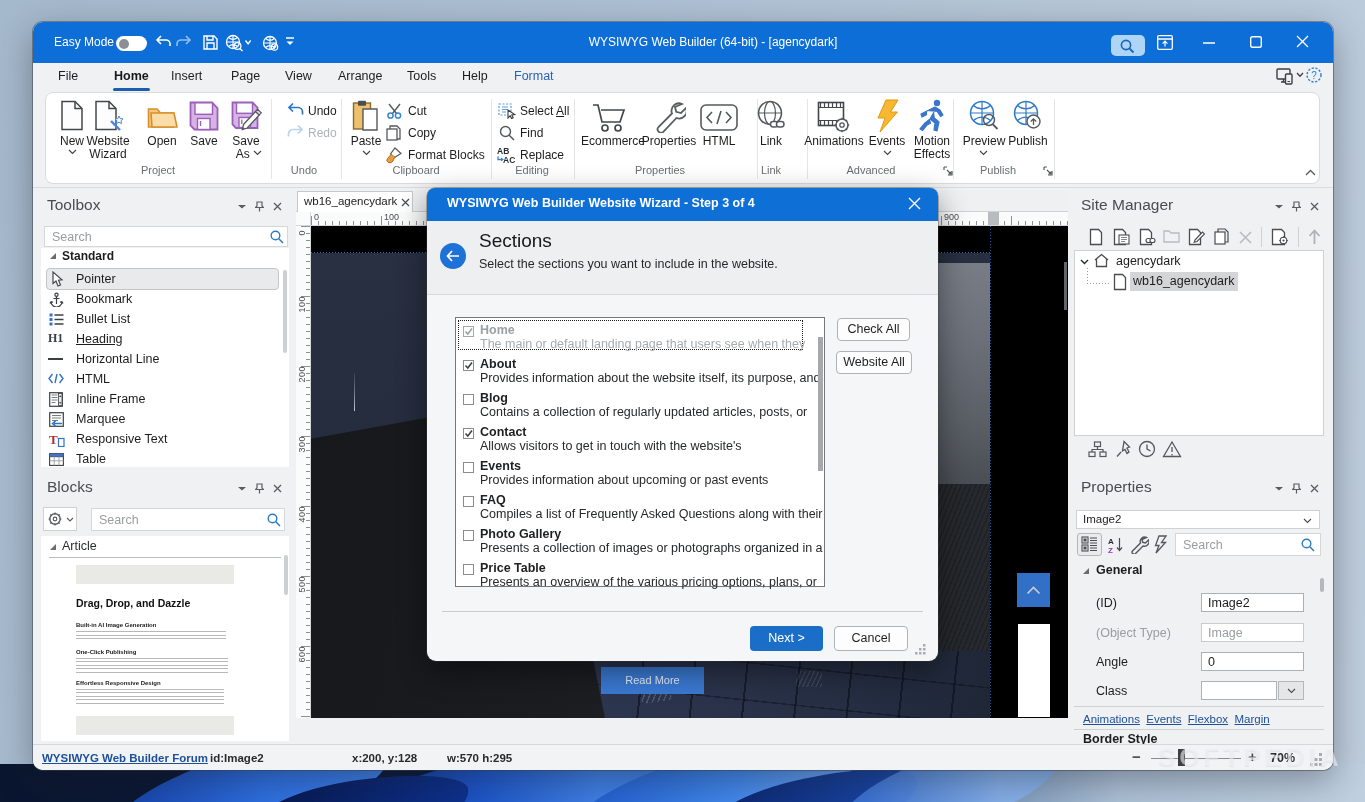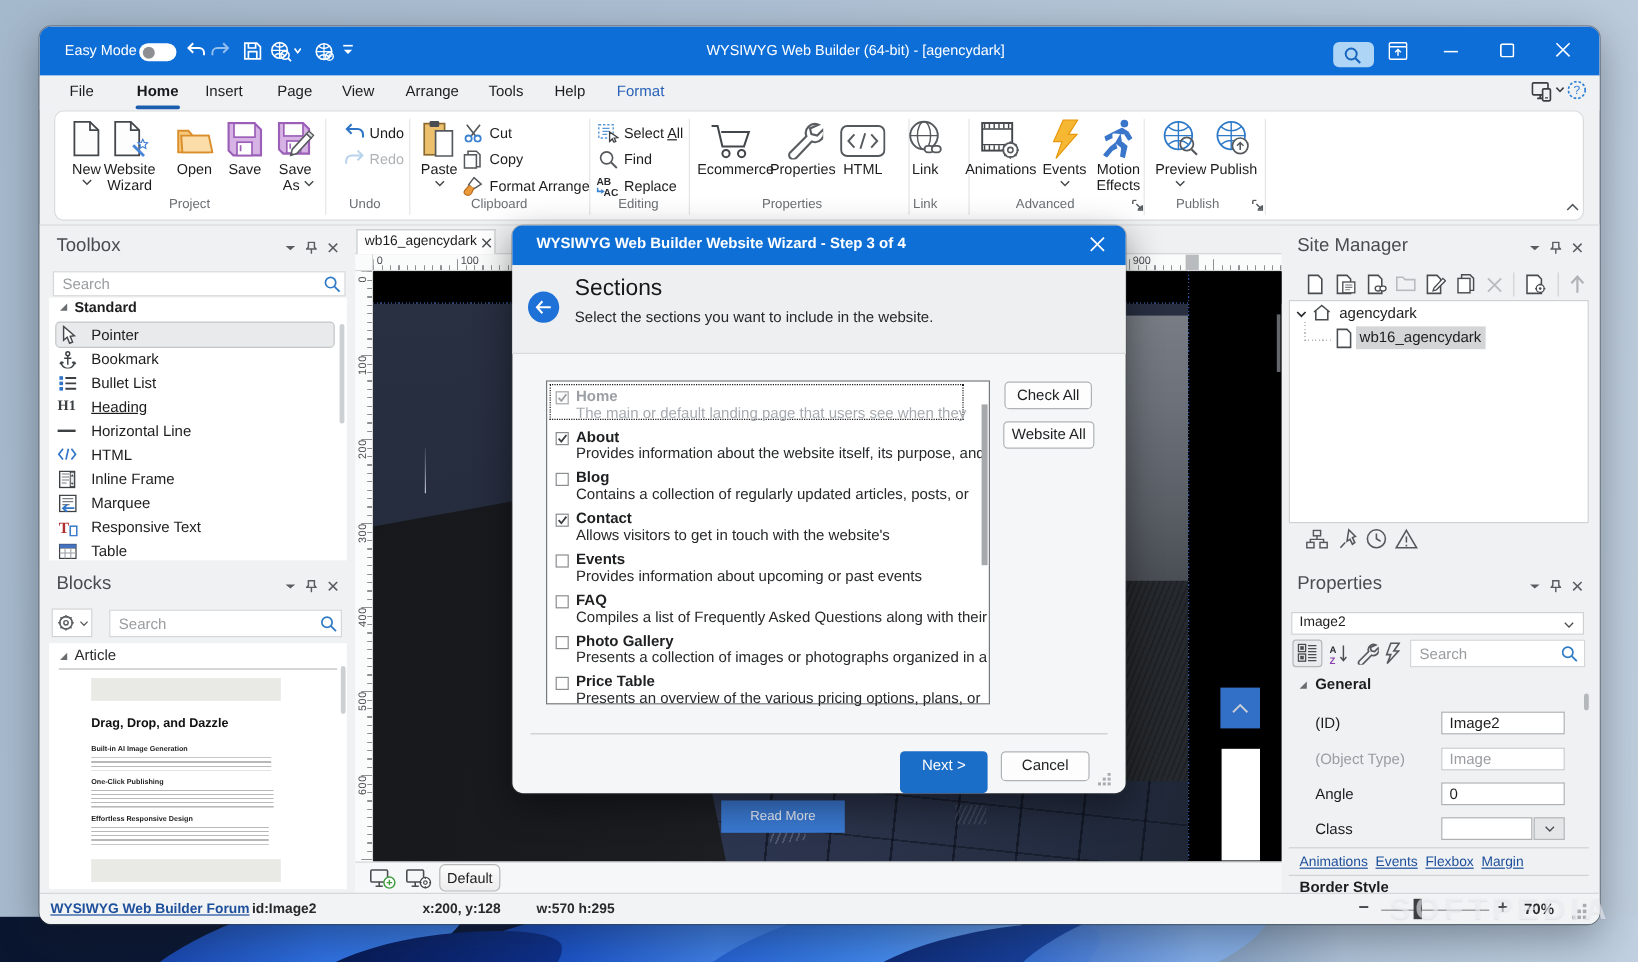--- a/index.html
+++ b/index.html
@@ -214,21 +214,21 @@
       <div class="slabel" style="left:362px; top:11px;">Cut</div>
       <svg class="abs" style="left:340px; top:32px;" width="16" height="16" viewBox="0 0 16 16">
         <rect x="1" y="4" width="10" height="11" fill="#fff" stroke="#55595d" stroke-width="1.3"></rect>
         <path d="M4 4 V1 h7 l3 3 v10 h-3" fill="none" stroke="#55595d" stroke-width="1.3"></path>
       </svg>
       <div class="slabel" style="left:362px; top:33px;">Copy</div>
       <svg class="abs" style="left:339px; top:54px;" width="18" height="17" viewBox="0 0 18 17">
         <path d="M10 1 l6 5.5 -6.5 4 -4-3.5z" fill="#fff" stroke="#55595d" stroke-width="1.2"></path>
         <path d="M6 7.5 L2.5 11.5 q-2 2.5 1 4 q3 1 4.5-1.5 l2-4.5" fill="#eb9a3c" stroke="#b56a1e" stroke-width="1"></path>
       </svg>
-      <div class="slabel" style="left:362px; top:55px;">Format Arrange</div>
+      <div class="slabel" style="left:362px; top:55px;">Format Blocks</div>
       <div class="glabel" style="left:330px; width:80px;">Clipboard</div>
       <div class="gsep" style="left:445px;"></div>
 
       <svg class="abs" style="left:452px; top:10px;" width="18" height="16" viewBox="0 0 18 16">
         <rect x="1" y="1" width="12" height="11" fill="none" stroke="#5b9bd5" stroke-width="1.2" stroke-dasharray="2 1.5"></rect>
         <path d="M4 4 h6 M4 6.5 h6 M4 9 h4" stroke="#5b9bd5" stroke-width="1"></path>
         <path d="M10 7 l0 8 2.2-2.2 1.4 2.8 1.6-.8 -1.4-2.8 3-.4z" fill="#fff" stroke="#3c3f42" stroke-width="1.1"></path>
       </svg>
       <div class="slabel" style="left:474px; top:11px;">Select <u>A</u>ll</div>
       <svg class="abs" style="left:453px; top:32px;" width="16" height="16" viewBox="0 0 16 16">
@@ -507,36 +507,20 @@
       <div class="abs" style="left:706px; top:347px; width:33px; height:34px; background:#3170c6;"></div>
       <svg class="abs" style="left:715px; top:360px;" width="15" height="9" viewBox="0 0 15 9">
         <path d="M1.5 7.5 L7.5 1.5 L13.5 7.5" fill="none" stroke="#c8ccd4" stroke-width="1.6"></path>
       </svg>
 
       <div class="abs" style="left:707px; top:398px; width:32px; height:93px; background:#fff;"></div>
 
       <div class="abs" style="left:753px; top:36px; width:3px; height:48px; background:#63666b;"></div>
     </div>
 
-    <div class="abs" style="left:263px; top:696px; width:772px; height:26px; background:#f6f7f8; border-top:1px solid #d5d7d9;">
-      <svg class="abs" style="left:12px; top:5px;" width="22" height="17" viewBox="0 0 22 17">
-        <rect x="1" y="1" width="14" height="10" rx="1" fill="none" stroke="#4a4d50" stroke-width="1.3"></rect>
-        <path d="M5 14.5 h6 M8 11 v3.5" stroke="#4a4d50" stroke-width="1.3"></path>
-        <circle cx="16.5" cy="11.5" r="4.6" fill="#fff" stroke="#3f9c3f" stroke-width="1.2"></circle>
-        <path d="M16.5 9.2 v4.6 M14.2 11.5 h4.6" stroke="#3f9c3f" stroke-width="1.2"></path>
-      </svg>
-      <svg class="abs" style="left:42px; top:5px;" width="22" height="17" viewBox="0 0 22 17">
-        <rect x="1" y="1" width="14" height="10" rx="1" fill="none" stroke="#4a4d50" stroke-width="1.3"></rect>
-        <path d="M5 14.5 h6 M8 11 v3.5" stroke="#4a4d50" stroke-width="1.3"></path>
-        <circle cx="16.5" cy="11.5" r="4.3" fill="#fff" stroke="#4a4d50" stroke-width="1.1"></circle>
-        <circle cx="16.5" cy="11.5" r="1.5" fill="none" stroke="#4a4d50" stroke-width="1"></circle>
-        <path d="M16.5 6.8 v1.6 M16.5 14.6 v1.6 M11.8 11.5 h1.6 M19.6 11.5 h1.6" stroke="#4a4d50" stroke-width="1"></path>
-      </svg>
-      <div class="abs" style="left:70px; top:1px; width:51px; height:23px; background:linear-gradient(#fdfdfd,#ededee); border:1px solid #b5b7b9; border-radius:5px; font-size:12px; color:#1d1d1f; text-align:center; line-height:22px;">Default</div>
-    </div>
 
     <div class="ptitle" style="left:1048px; top:174px;">Site Manager</div>
     <svg class="abs" style="left:1241px; top:182px;" width="10" height="6" viewBox="0 0 10 6">
       <path d="M1 1 l4 3.5 L9 1z" fill="#5a5d60"></path>
     </svg>
     <svg class="abs" style="left:1259px; top:179px;" width="9" height="11" viewBox="0 0 9 11">
       <path d="M2 1 h5 v4 l1.5 1.5 h-8 L2 5z M4.5 6.5 v4" fill="none" stroke="#5a5d60" stroke-width="1.2"></path>
     </svg>
     <svg class="abs" style="left:1277px; top:180px;" width="9" height="9" viewBox="0 0 9 9">
       <path d="M1 1 L8 8 M8 1 L1 8" stroke="#5a5d60" stroke-width="1.3"></path>
@@ -756,21 +740,21 @@
       <div class="abs" style="left:24px; top:209px; font-size:12.5px; font-weight:bold; color:#1d1f21;">Photo Gallery</div>
       <div class="abs" style="left:24px; top:223px; font-size:12.5px; color:#26282a;">Presents a collection of images or photographs organized in a</div>
       <div class="abs" style="left:7px; top:246px; width:11px; height:11px; background:#fff; border:1px solid #8a8d90;"></div>
       <div class="abs" style="left:24px; top:243px; font-size:12.5px; font-weight:bold; color:#1d1f21;">Price Table</div>
       <div class="abs" style="left:24px; top:257px; font-size:12.5px; color:#26282a;">Presents an overview of the various pricing options, plans, or</div>
       <div class="abs" style="left:362px; top:19px; width:5px; height:134px; background:#a6a9ab;"></div>
     </div>
     <div class="abs" style="left:410px; top:130px; width:73px; height:23px; background:#fdfdfd; border:1px solid #b0b3b5; border-radius:4px; font-size:12.5px; color:#1d1f21; text-align:center; line-height:21px;">Check All</div>
     <div class="abs" style="left:409px; top:163px; width:76px; height:23px; background:#fdfdfd; border:1px solid #b0b3b5; border-radius:4px; font-size:12.5px; color:#1d1f21; text-align:center; line-height:21px;">Website All</div>
     <div class="abs" style="left:15px; top:423px; width:481px; height:1px; background:#c9cbcd;"></div>
-    <div class="abs" style="left:323px; top:438px; width:73px; height:35px; background:#1b6ec7; border-radius:4px; font-size:12.5px; color:#fff; text-align:center; line-height:25px;">Next &gt;</div>
+    <div class="abs" style="left:323px; top:438px; width:73px; height:25px; background:#1b6ec7; border-radius:4px; font-size:12.5px; color:#fff; text-align:center; line-height:25px;">Next &gt;</div>
     <div class="abs" style="left:407px; top:438px; width:74px; height:25px; background:#fdfdfd; border:1px solid #b0b3b5; border-radius:4px; font-size:12.5px; color:#1d1f21; text-align:center; line-height:23px;">Cancel</div>
     <svg class="abs" style="left:488px; top:456px;" width="11" height="11" viewBox="0 0 11 11">
       <g fill="#a9acae">
         <rect x="8" y="0" width="2.5" height="2.5"></rect>
         <rect x="8" y="4" width="2.5" height="2.5"></rect>
         <rect x="8" y="8" width="2.5" height="2.5"></rect>
         <rect x="4" y="4" width="2.5" height="2.5"></rect>
         <rect x="4" y="8" width="2.5" height="2.5"></rect>
         <rect x="0" y="8" width="2.5" height="2.5"></rect>
       </g>

